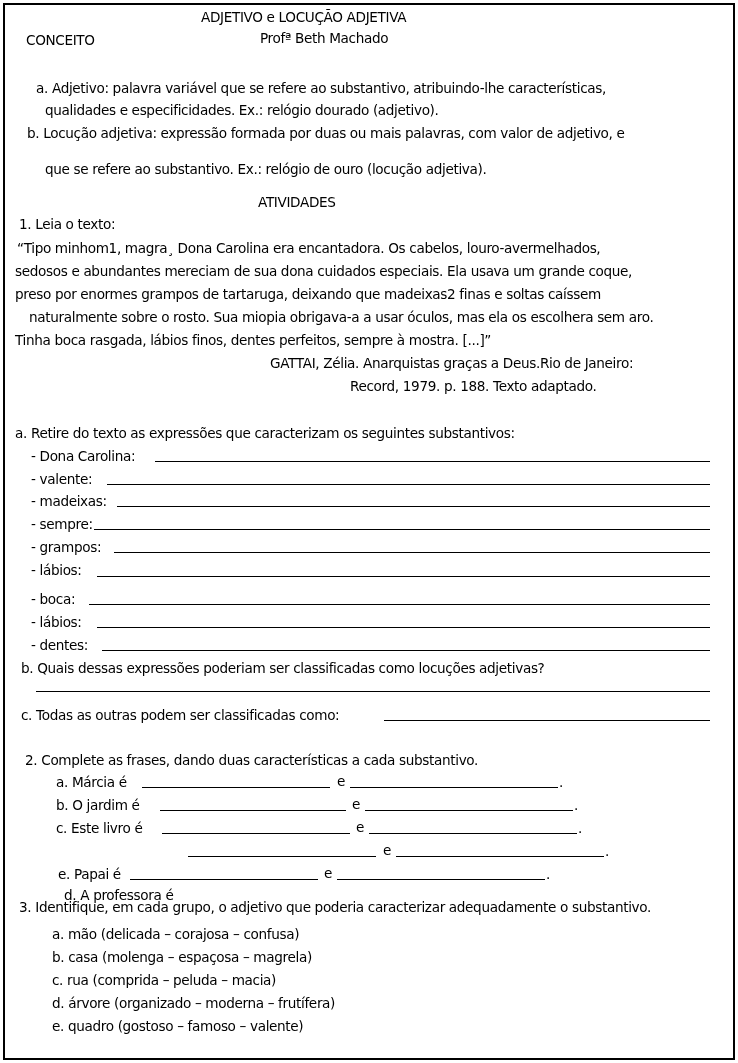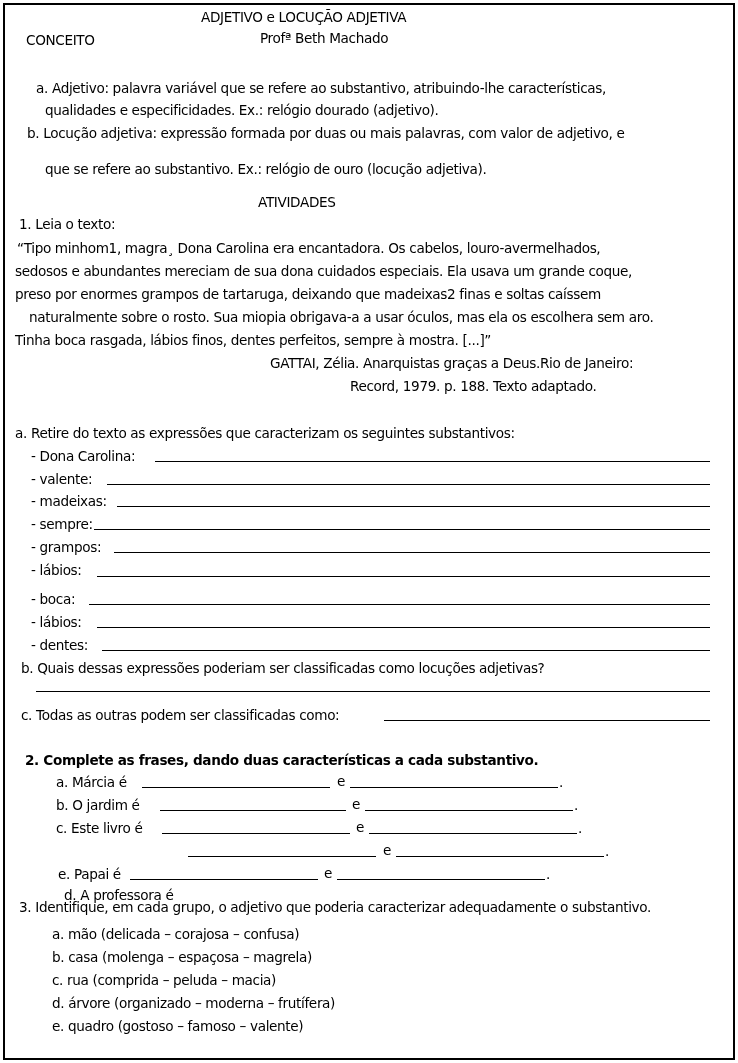--- a/index.html
+++ b/index.html
@@ -64,21 +64,21 @@
 
 <div class="t" style="left:31px;top:636px;">- dentes:</div>
 <div class="line" style="left:102px;top:650px;width:608px;"></div>
 
 <div class="t" style="left:21px;top:659px;">b. Quais dessas expressões poderiam ser classificadas como locuções adjetivas?</div>
 <div class="line" style="left:36px;top:691px;width:674px;"></div>
 
 <div class="t" style="left:21px;top:706px;">c. Todas as outras podem ser classificadas como:</div>
 <div class="line" style="left:384px;top:720px;width:326px;"></div>
 
-<div class="t" style="left:25px;top:751px;font-weight:bold;">2. Complete as frases, dando duas características a cada substantivo.</div>
+<div class="t" style="left:25px;top:751px;">2. Complete as frases, dando duas características a cada substantivo.</div>
 
 <div class="t" style="left:56px;top:773px;">a. Márcia é</div>
 <div class="line" style="left:142px;top:787px;width:188px;"></div>
 <div class="t" style="left:337px;top:772px;">e</div>
 <div class="line" style="left:350px;top:787px;width:208px;"></div>
 <div class="t" style="left:559px;top:773px;">.</div>
 
 <div class="t" style="left:56px;top:796px;">b. O jardim é</div>
 <div class="line" style="left:160px;top:810px;width:186px;"></div>
 <div class="t" style="left:352px;top:795px;">e</div>

